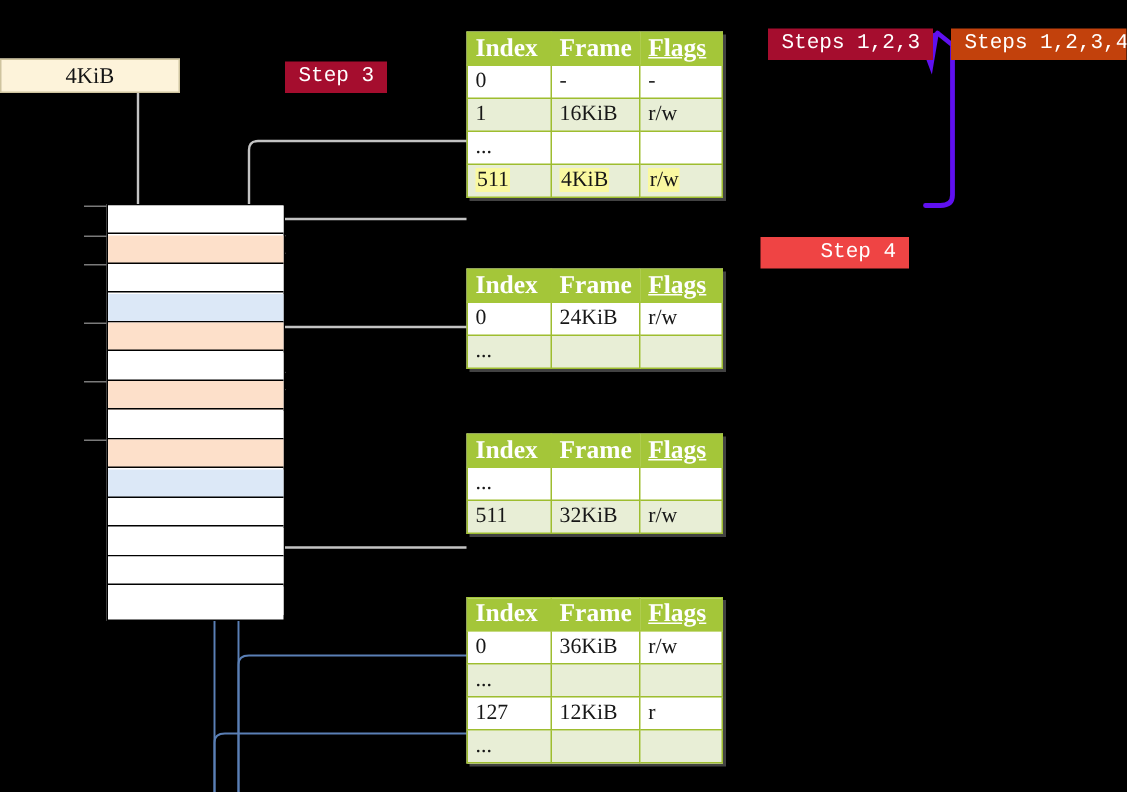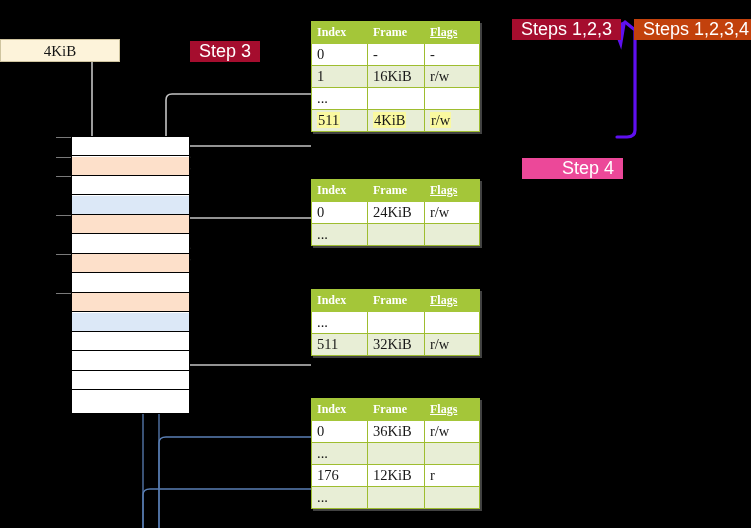--- a/index.html
+++ b/index.html
@@ -26,22 +26,22 @@
     position: absolute;
     left: 0; top: 0;
     width: 751px;
     height: 528px;
     pointer-events: none;
   }
 
   
   .badge {
     position: absolute;
-    font-family: Liberation Sans, sans-serif;
-    font-size: 18px;
+    font-family: Liberation Mono, monospace;
+    font-size: 14px;
     color: #ffffff;
     padding: 2px 9px 3px 9px;
     white-space: nowrap;
     line-height: 16px;
     box-sizing: border-box;
   }
   .badge-crimson { background: #a50d2e; }
   .badge-violet  { background: #5f10f0; }
 
   
@@ -110,21 +110,21 @@
     box-sizing: border-box;
     text-align: left;
     font-weight: normal;
     vertical-align: middle;
     line-height: 16px;
   }
   .ptable th {
     background: #a4c639;
     color: #ffffff;
     font-weight: bold;
-    font-size: 12px;
+    font-size: 17px;
     border-color: #a4c639;
   }
   .ptable td.c-index { width: 56px; }
   .ptable td.c-frame { width: 57px; }
   .ptable td.c-flags { width: 55px; }
   .ptable th.c-index { width: 56px; }
   .ptable th.c-frame { width: 57px; }
   .ptable th.c-flags { width: 55px; text-decoration: underline; }
   .ptable tr.alt td { background: #e8eed6; }
   .ptable tr.plain td { background: #ffffff; }
@@ -216,21 +216,21 @@
       <div class="tick" style="left: 56px; top: 176px;"></div>
       <div class="tick" style="left: 56px; top: 215px;"></div>
       <div class="tick" style="left: 56px; top: 254px;"></div>
       <div class="tick" style="left: 56px; top: 293px;"></div>
     </div>
 
   <div id="badges-host">
       <div class="badge badge-crimson" style="left: 190px; top: 41px; background: rgb(165, 13, 46);">Step 3</div>
       <div class="badge badge-crimson" style="left: 512px; top: 19px; background: rgb(165, 13, 46);">Steps 1,2,3</div>
       <div class="badge badge-violet" style="left: 634px; top: 19px; background: #c2410c;">Steps 1,2,3,4</div>
-      <div class="badge badge-crimson" style="left: 522px; top: 158px; background: #ec4899; padding-left: 40px;">Step 4</div>
+      <div class="badge badge-crimson" style="left: 507px; top: 158px; background: #ef4444; padding-left: 40px;">Step 4</div>
     </div>
 
   <div id="tables-host">
       <table class="ptable" style="left: 311px; top: 21px;">
         <thead>
           <tr>
             <th class="c-index">Index</th>
             <th class="c-frame">Frame</th>
             <th class="c-flags">Flags</th>
           </tr>
@@ -313,21 +313,21 @@
             <td class="c-index">0</td>
             <td class="c-frame">36KiB</td>
             <td class="c-flags">r/w</td>
           </tr>
           <tr class="alt">
             <td class="c-index">...</td>
             <td class="c-frame"></td>
             <td class="c-flags"></td>
           </tr>
           <tr class="plain">
-            <td class="c-index">176</td>
+            <td class="c-index">127</td>
             <td class="c-frame">12KiB</td>
             <td class="c-flags">r</td>
           </tr>
           <tr class="alt">
             <td class="c-index">...</td>
             <td class="c-frame"></td>
             <td class="c-flags"></td>
           </tr>
         </tbody>
       </table>

